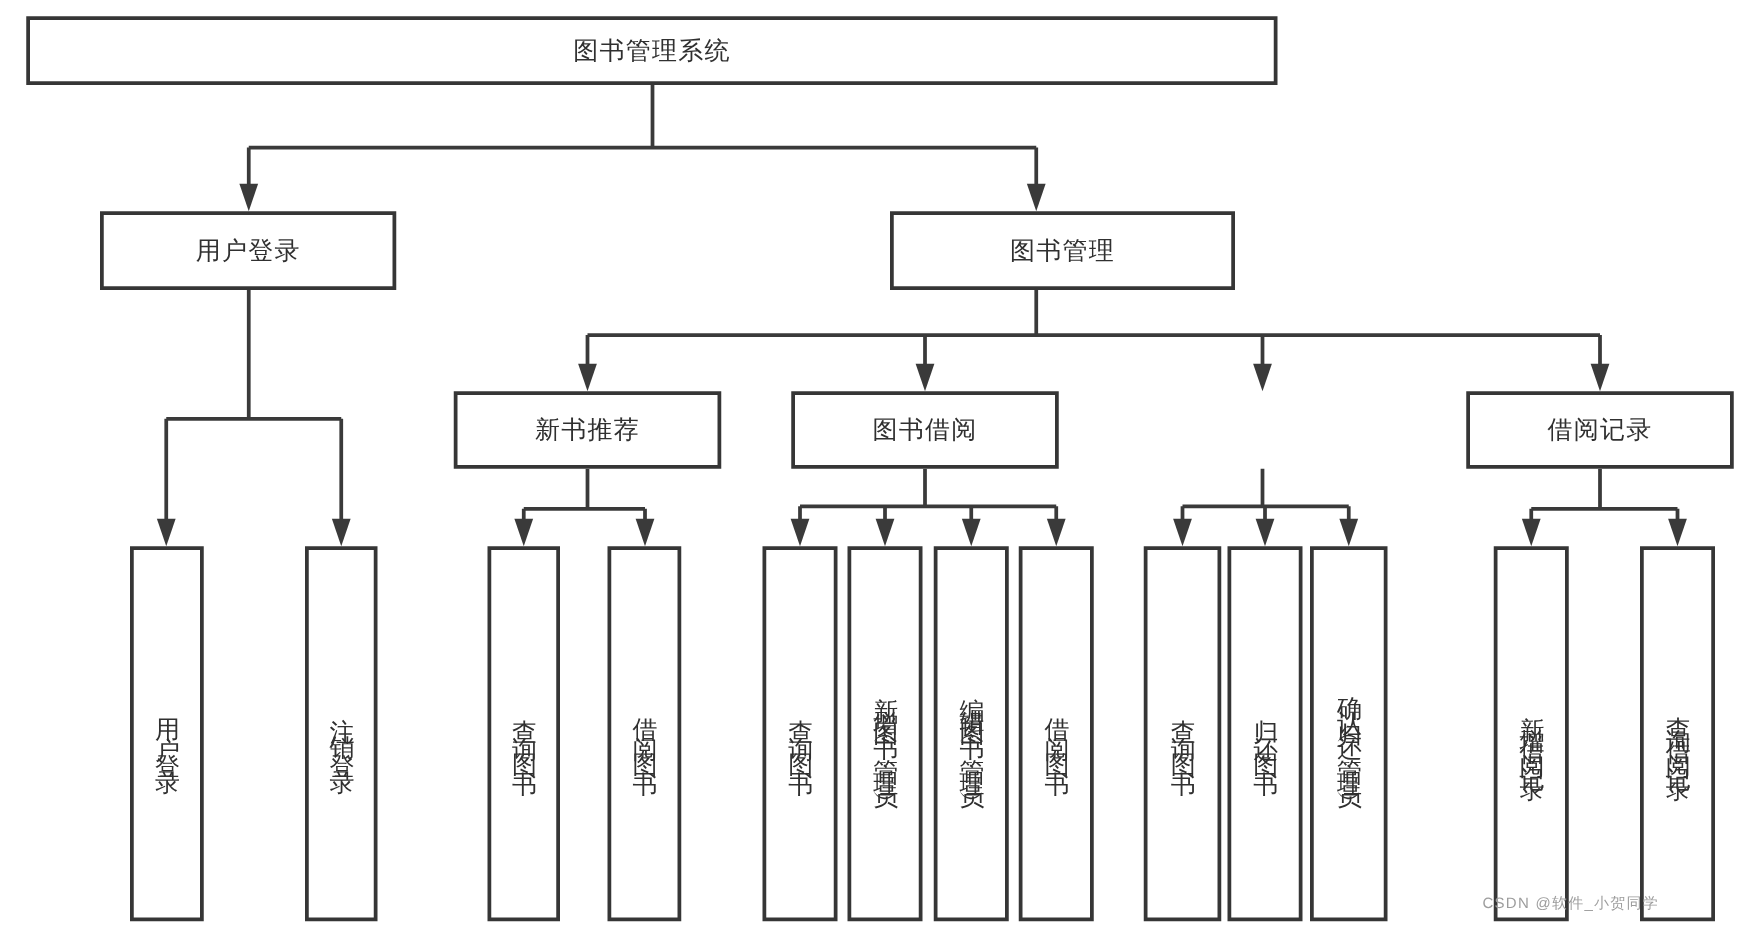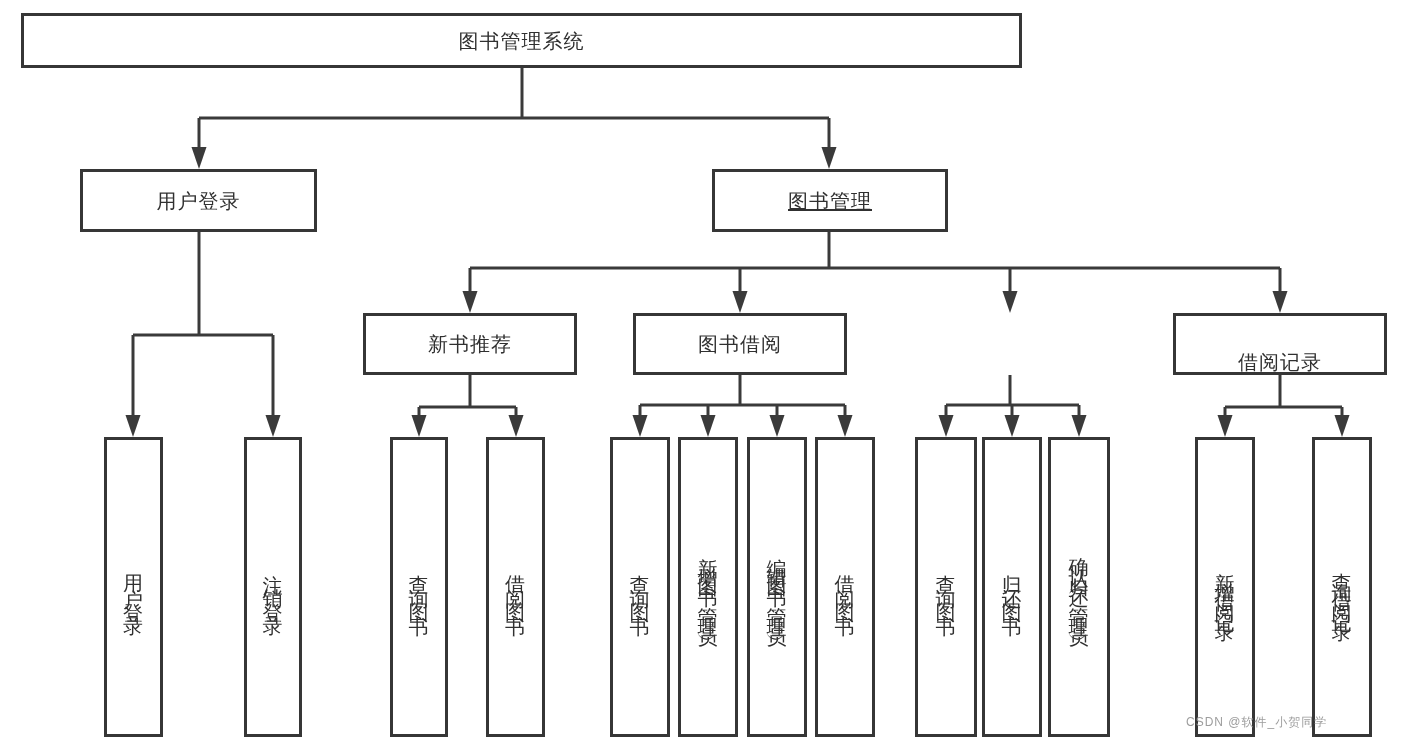--- a/index.html
+++ b/index.html
@@ -116,31 +116,31 @@
       <polygon points="1334.5,415 1349.5,415 1342,437"></polygon>
   </svg>
 
   <div class="box h" style="left:21px;top:13px;width:1001px;height:55px;">
     <span>图书管理系统</span>
   </div>
 
   <div class="box h" style="left:80px;top:169px;width:237px;height:63px;">
     <span>用户登录</span>
   </div>
-  <div class="box h" style="left:712px;top:169px;width:236px;height:63px;text-decoration:underline;">
+  <div class="box h" style="left:712px;top:169px;width:276px;height:63px;">
     <span>图书管理</span>
   </div>
 
   <div class="box h" style="left:633px;top:313px;width:214px;height:62px;">
     <span>图书借阅</span>
   </div>
   <div class="box h" style="left:363px;top:313px;width:214px;height:62px;">
     <span>新书推荐</span>
   </div>
-  <div class="box h" style="left:1173px;top:313px;width:214px;height:62px;align-items:flex-end;">
+  <div class="box h" style="left:1173px;top:313px;width:214px;height:62px;">
     <span>借阅记录</span>
   </div>
 
   <div class="box v short" style="left:104px;top:437px;width:59px;height:300px;">
     <span>用户登录</span>
   </div>
   <div class="box v short" style="left:244px;top:437px;width:58px;height:300px;">
     <span>注销登录</span>
   </div>
 

